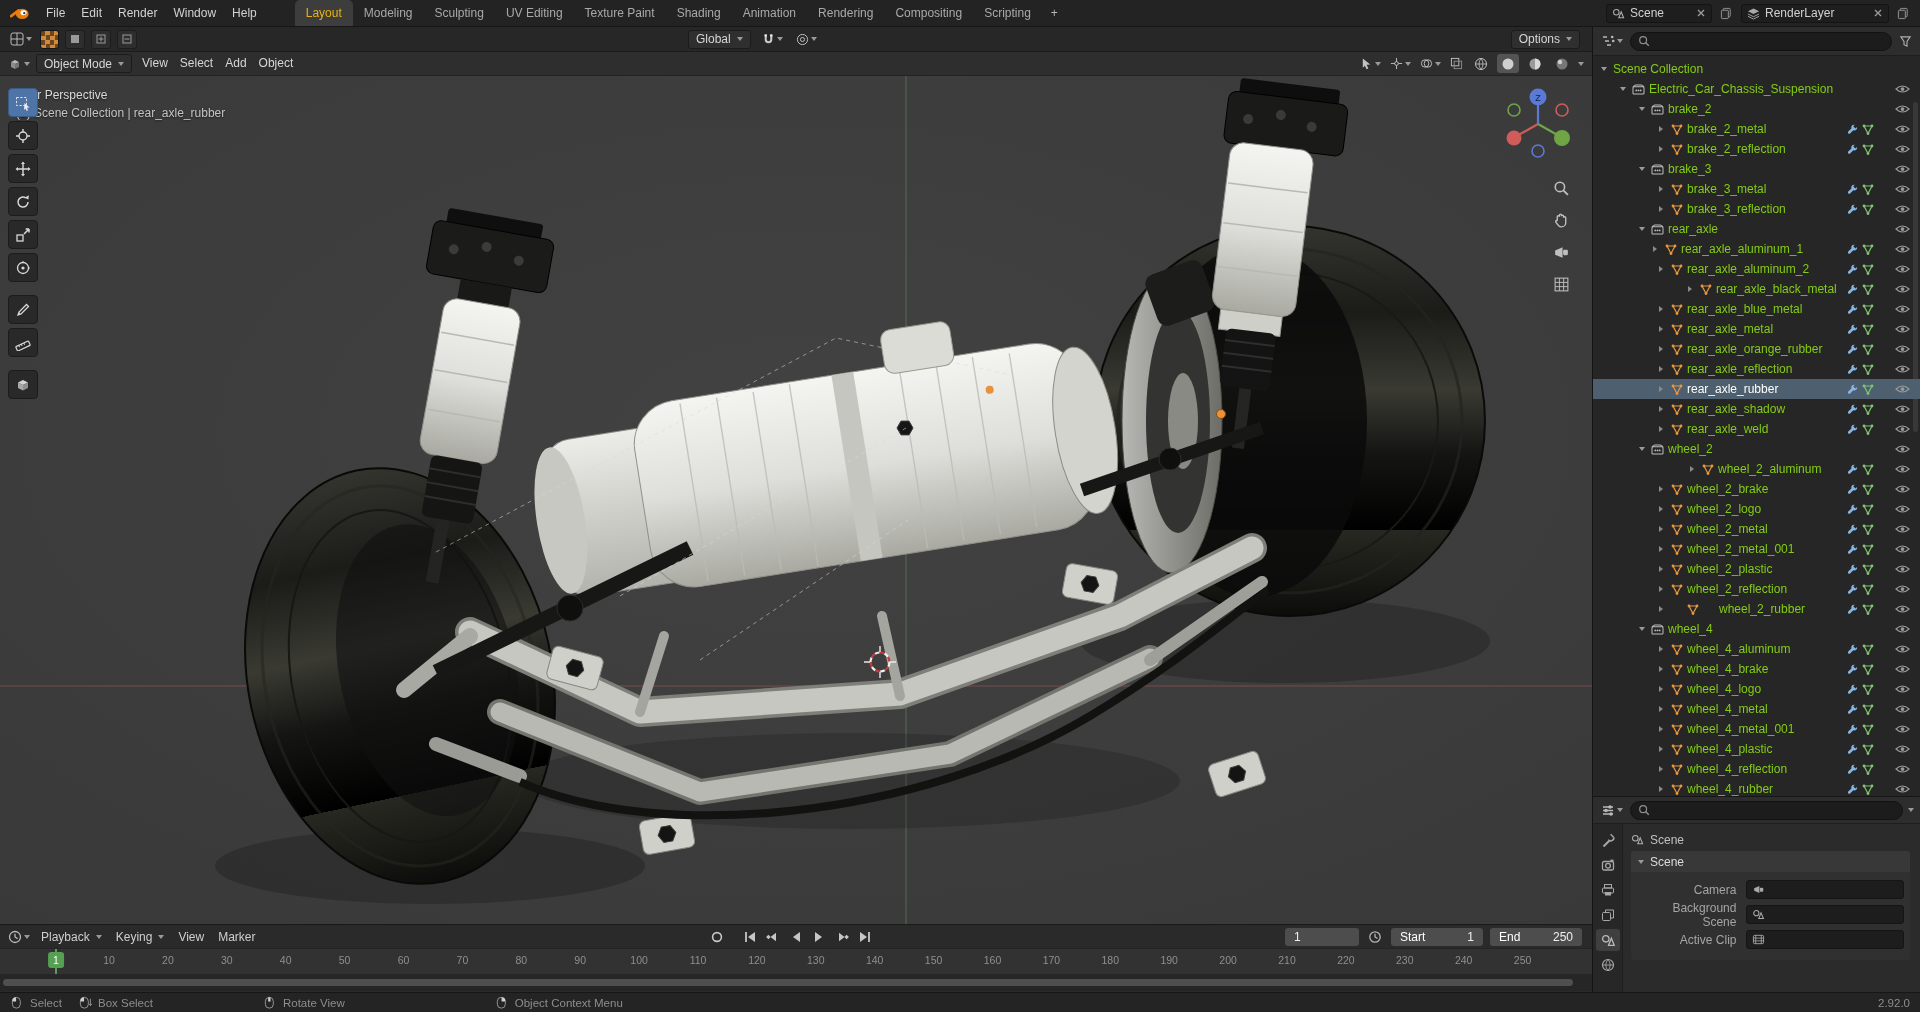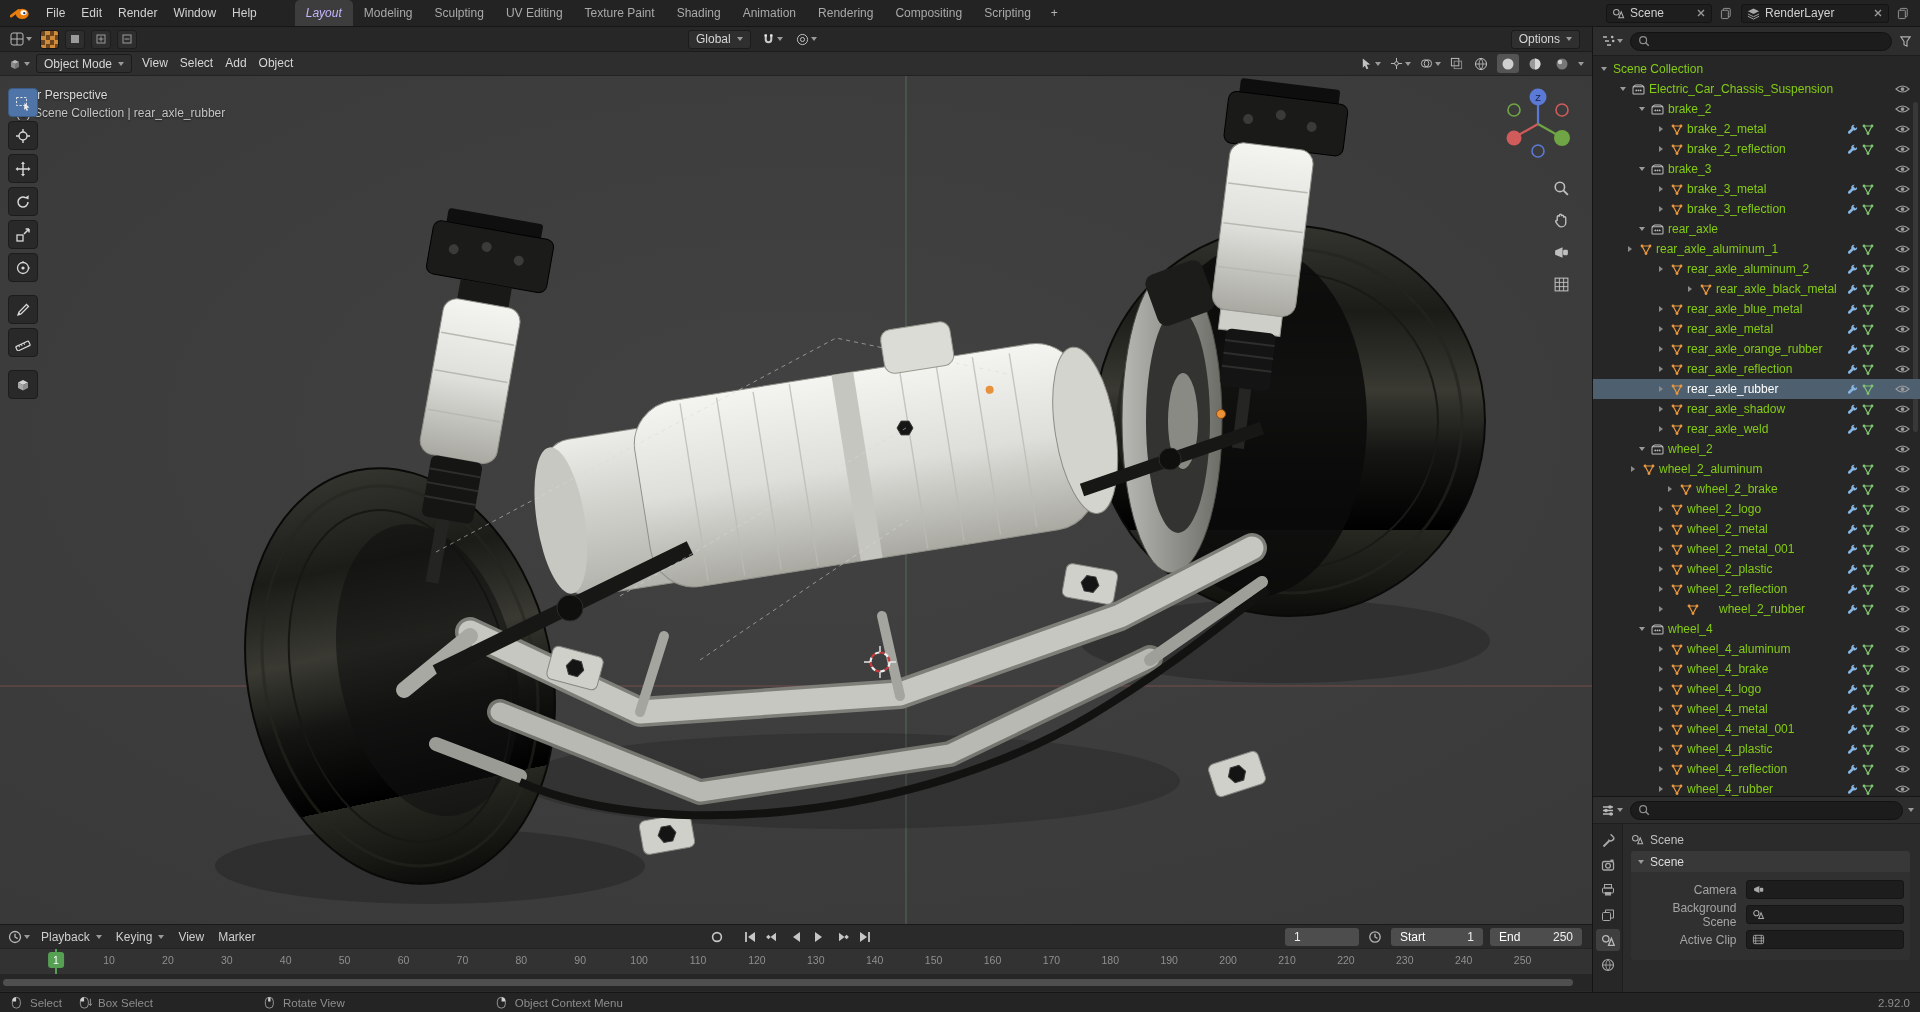--- a/index.html
+++ b/index.html
@@ -6,21 +6,21 @@
   html, body { width: 1920px; height: 1012px; overflow: hidden; }
   body { font-family: "Liberation Sans", "DejaVu Sans", sans-serif; font-size: 12px; color: #c6c6c6; background: #1f1f1f; position: relative; }
   svg { display: block; }
 
   
   #topbar { height: 27px; background: #232323; border-bottom: 1px solid #161616; display: flex; align-items: stretch; }
   .logo-wrap { display: flex; align-items: center; padding: 0 8px 0 10px; }
   .menu-item { line-height: 26px; padding: 0 8px; color: #d2d2d2; border-radius: 3px; }
   .ws-tabs { display: flex; align-items: stretch; margin-left: 30px; }
   .ws-tab { line-height: 26px; padding: 0 11px; color: #a9a9a9; border-radius: 5px 5px 0 0; }
-  .ws-tab.active { background: #3d3d3d; color: #c4b5fd; font-style: italic; }
+  .ws-tab.active { background: #3d3d3d; color: #eab308; }
   .ws-add { line-height: 26px; padding: 0 9px; color: #b5b5b5; }
   .tb-right { margin-left: auto; display: flex; align-items: center; gap: 6px; padding-right: 8px; }
   .id-field { height: 19px; background: #1e1e1e; border: 1px solid #141414; border-radius: 3px; display: flex; align-items: center; gap: 5px; padding: 0 5px; color: #d0d0d0; }
   .icon-btn { display: flex; align-items: center; justify-content: center; padding: 2px; border-radius: 3px; }
 
   
   #main { display: flex; height: 965px; }
   #left-col { width: 1592px; min-width: 1592px; display: flex; flex-direction: column; }
   #right-col { flex: 1; display: flex; flex-direction: column; border-left: 1px solid #141414; background: #262626; }
 
@@ -952,21 +952,21 @@
             </svg>
           </span>
           <span class="ol-label">rear_axle</span>
           <span class="ol-eye">
             <svg width="15" height="10" viewBox="0 0 16 10">
               <path d="M1 5 Q8 -1.5 15 5 Q8 11.5 1 5 Z" fill="none" stroke="#9b9b9b" stroke-width="1.1"></path>
               <circle cx="8" cy="5" r="2" fill="#9b9b9b"></circle>
             </svg>
           </span>
         </div>
-        <div class="ol-row" style="padding-left: 30px; text-align: center;">
+        <div class="ol-row" style="padding-left: 55px; text-align: center;">
           <span class="ol-caret">
             <span class="caret-right"></span>
           </span>
           <span class="ol-icon">
             <svg width="12" height="11" viewBox="0 0 12 11">
               <path d="M2 2 H10 L6 9.5 Z" fill="none" stroke="#e8973f" stroke-width="1.2"></path>
               <circle cx="2" cy="2" r="1.4" fill="#e8973f"></circle>
               <circle cx="10" cy="2" r="1.4" fill="#e8973f"></circle>
               <circle cx="6" cy="9.5" r="1.4" fill="#e8973f"></circle>
             </svg>
@@ -1323,21 +1323,21 @@
             </svg>
           </span>
           <span class="ol-label">wheel_2</span>
           <span class="ol-eye">
             <svg width="15" height="10" viewBox="0 0 16 10">
               <path d="M1 5 Q8 -1.5 15 5 Q8 11.5 1 5 Z" fill="none" stroke="#9b9b9b" stroke-width="1.1"></path>
               <circle cx="8" cy="5" r="2" fill="#9b9b9b"></circle>
             </svg>
           </span>
         </div>
-        <div class="ol-row" style="padding-left: 33px;">
+        <div class="ol-row" style="padding-left: 92px;">
           <span class="ol-caret">
             <span class="caret-right"></span>
           </span>
           <span class="ol-icon">
             <svg width="12" height="11" viewBox="0 0 12 11">
               <path d="M2 2 H10 L6 9.5 Z" fill="none" stroke="#e8973f" stroke-width="1.2"></path>
               <circle cx="2" cy="2" r="1.4" fill="#e8973f"></circle>
               <circle cx="10" cy="2" r="1.4" fill="#e8973f"></circle>
               <circle cx="6" cy="9.5" r="1.4" fill="#e8973f"></circle>
             </svg>
@@ -1358,21 +1358,21 @@
               </svg>
             </span>
           </span>
           <span class="ol-eye">
             <svg width="15" height="10" viewBox="0 0 16 10">
               <path d="M1 5 Q8 -1.5 15 5 Q8 11.5 1 5 Z" fill="none" stroke="#9b9b9b" stroke-width="1.1"></path>
               <circle cx="8" cy="5" r="2" fill="#9b9b9b"></circle>
             </svg>
           </span>
         </div>
-        <div class="ol-row" style=" justify-content: center;">
+        <div class="ol-row" style="padding-left: 61px;">
           <span class="ol-caret">
             <span class="caret-right"></span>
           </span>
           <span class="ol-icon">
             <svg width="12" height="11" viewBox="0 0 12 11">
               <path d="M2 2 H10 L6 9.5 Z" fill="none" stroke="#e8973f" stroke-width="1.2"></path>
               <circle cx="2" cy="2" r="1.4" fill="#e8973f"></circle>
               <circle cx="10" cy="2" r="1.4" fill="#e8973f"></circle>
               <circle cx="6" cy="9.5" r="1.4" fill="#e8973f"></circle>
             </svg>

